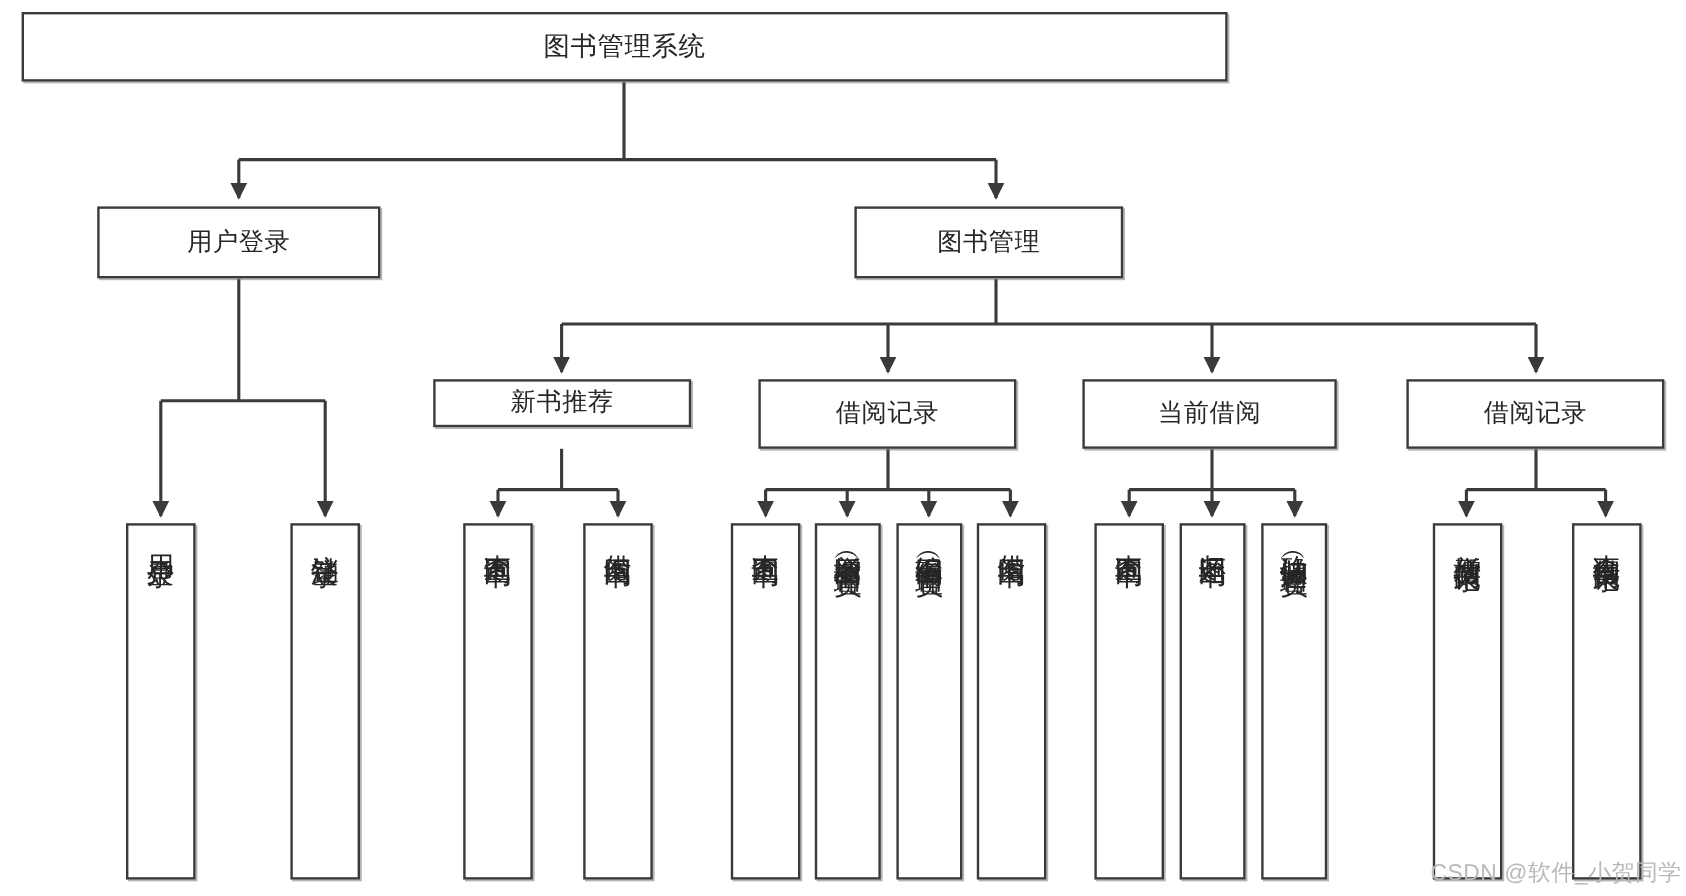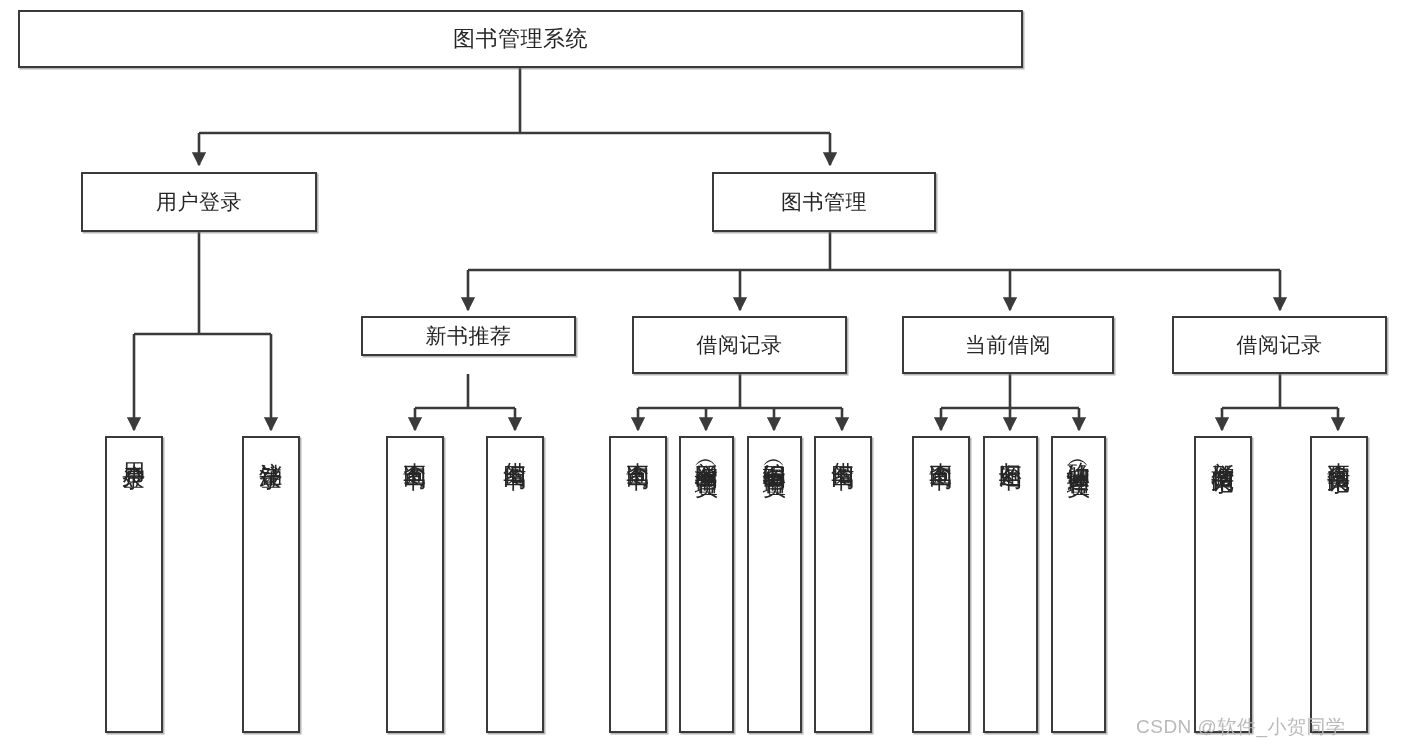--- a/index.html
+++ b/index.html
@@ -197,15 +197,15 @@
     <span class="node-label">确认归还（管理员）</span>
   </div>
 
   <div class="node vert" style="left:1194px; top:436px; width:58px; height:297px;">
     <span class="node-label">新增借阅记录</span>
   </div>
   <div class="node vert" style="left:1310px; top:436px; width:58px; height:297px;">
     <span class="node-label">查询借阅记录</span>
   </div>
 
-  <div class="watermark" style="left:1136px; top:714px;">CSDN @软件_小贺同学</div>
+  <div class="watermark" style="left:1192px; top:714px;">CSDN @软件_小贺同学</div>
 
 </div>
 
 </body></html>

